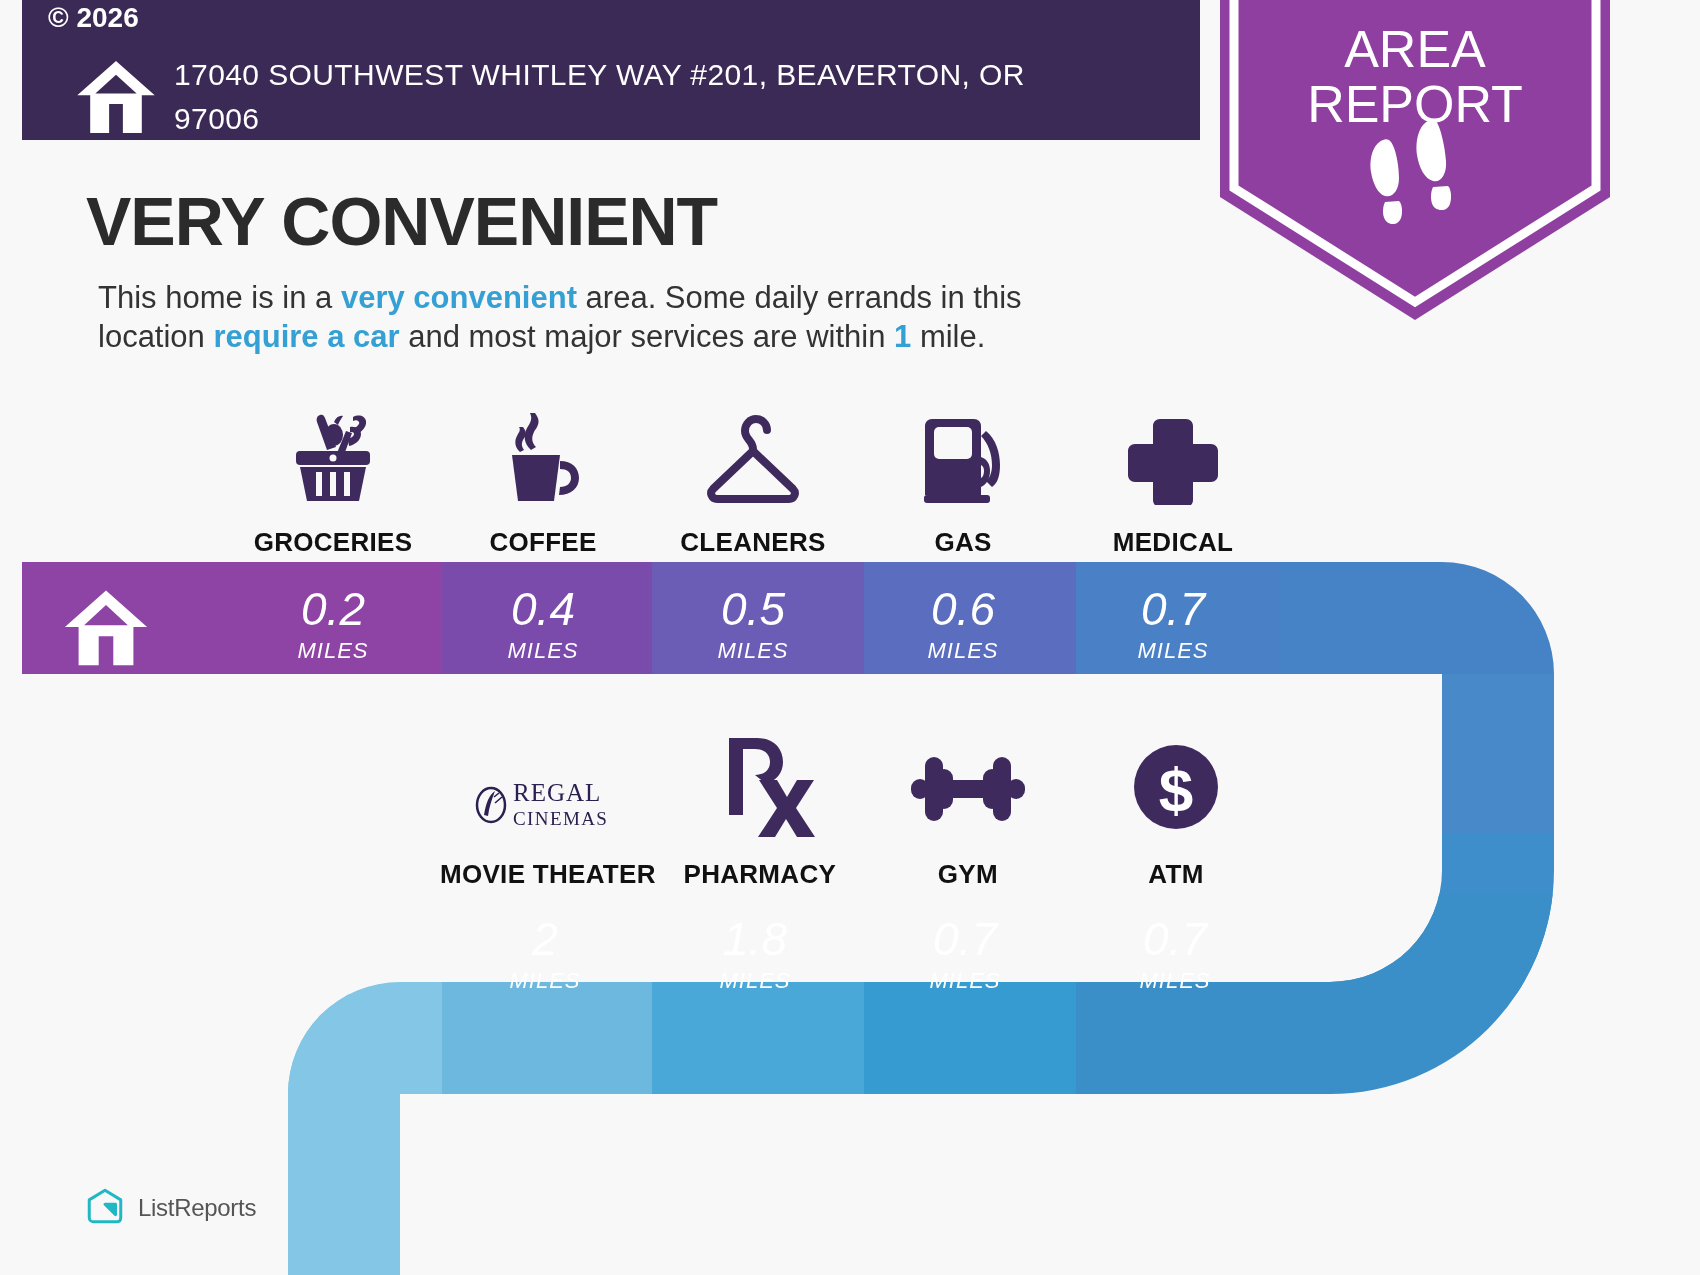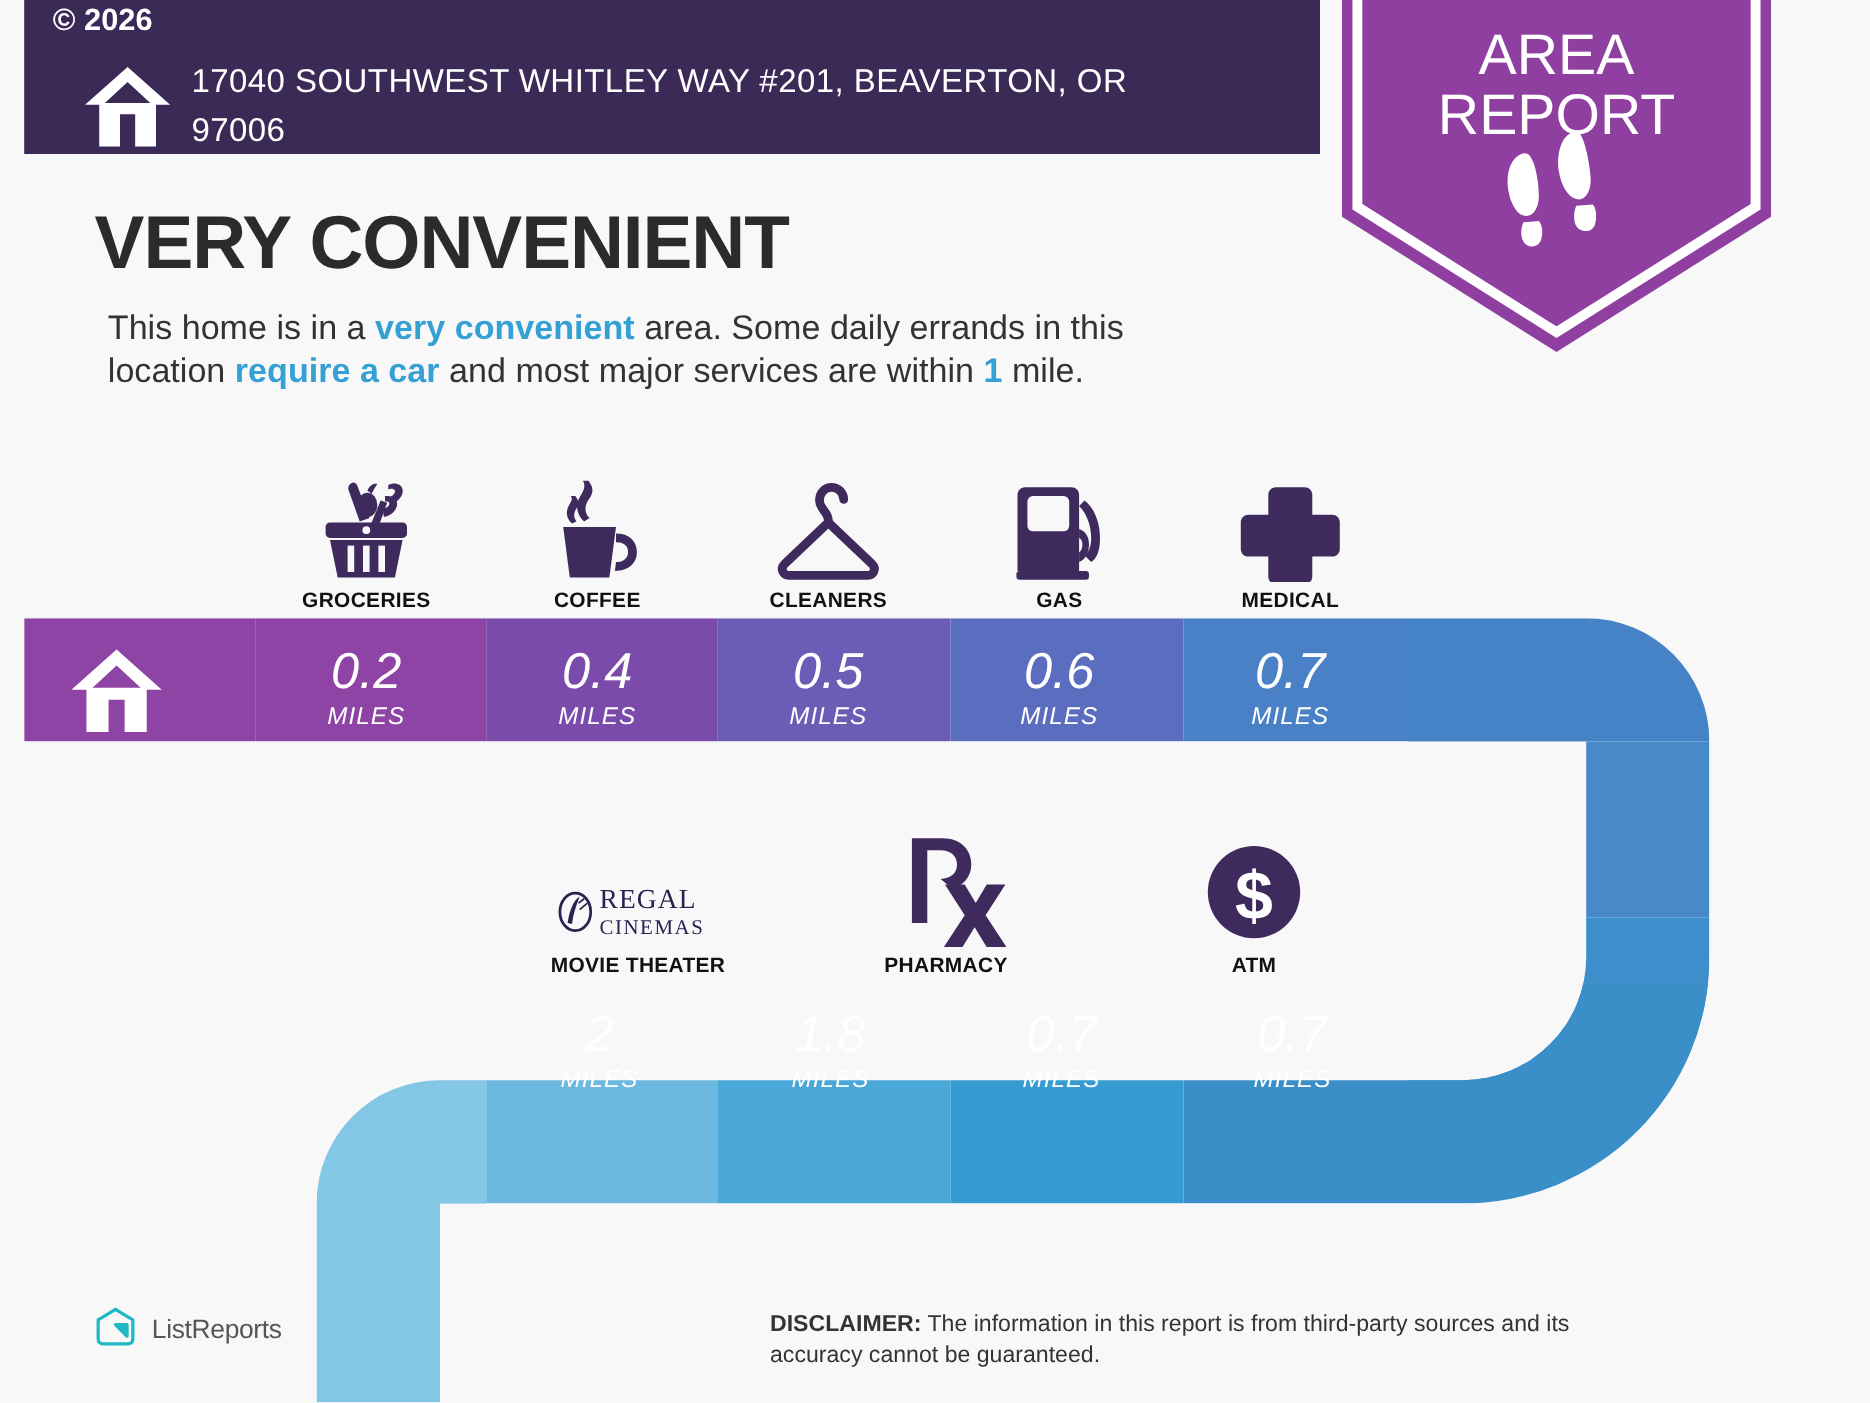--- a/index.html
+++ b/index.html
@@ -53,21 +53,21 @@
     position: absolute; left: 228px; top: 408px; width: 1050px; height: 150px;
     display: flex;
   }
   .row2-icons {
     position: absolute; left: 440px; top: 740px; width: 840px; height: 150px;
     display: flex; z-index: 12;
   }
   .icell { flex: 1; display: flex; flex-direction: column; align-items: center; justify-content: flex-end; }
   .icell .glyph { height: 96px; display: flex; align-items: flex-end; justify-content: flex-start; }
   .icell .lbl {
-    margin-top: 7px; font-size: 19px; font-weight: bold; color: #111;
+    margin-top: 22px; font-size: 26px; font-weight: bold; color: #111;
     letter-spacing: .3px; white-space: nowrap;
   }
 
   
   .dist-row { position: absolute; display: flex; z-index: 10; }
   .dist-row1 { left: 228px; top: 570px; width: 1050px; height: 110px; }
   .dist-row2 { left: 440px; top: 900px; width: 840px; height: 110px; }
   .dcell { flex: 1; display: flex; flex-direction: column; align-items: center; justify-content: center; font-style: italic; }
   .dnum { color: #fff; font-size: 46px; line-height: 1; }
   .dunit { color: #fff; font-size: 22px; letter-spacing: 1px; margin-top: 6px; }
@@ -284,20 +284,34 @@
       <div class="glyph">
         <svg width="110" height="105" viewBox="0 0 110 105" fill="#3f2a5e">
           <path d="M24 6 h28 c16 0 26 10 26 24 c0 11 -7 19 -17 22 l-11 -9 c9 0 15 -5 15 -13 c0 -8 -6 -13 -15 -13 h-12 v66 h-14 Z"></path>
           <path d="M54 48 h18 l10 17 l10 -17 h17 l-18 28 l19 29 h-18 l-11 -18 l-11 18 h-17 l19 -29 Z"></path>
         </svg>
       </div>
       <div class="lbl">PHARMACY</div>
     </div>
     <div class="icell">
       <div class="glyph">
+        <svg width="130" height="96" viewBox="0 0 130 96" fill="#3f2a5e">
+          <rect x="22" y="16" width="18" height="64" rx="9"></rect>
+          <rect x="90" y="16" width="18" height="64" rx="9"></rect>
+          <rect x="32" y="28" width="18" height="40" rx="9"></rect>
+          <rect x="80" y="28" width="18" height="40" rx="9"></rect>
+          <rect x="8" y="38" width="18" height="20" rx="9"></rect>
+          <rect x="104" y="38" width="18" height="20" rx="9"></rect>
+          <rect x="44" y="39" width="42" height="18" rx="4"></rect>
+        </svg>
+      </div>
+      <div class="lbl">GYM</div>
+    </div>
+    <div class="icell">
+      <div class="glyph">
         <svg width="100" height="100" viewBox="0 0 100 100">
           <circle cx="50" cy="50" r="42" fill="#3f2a5e"></circle>
           <text x="50" y="74" text-anchor="middle" fill="#ffffff" font-family="Liberation Sans, sans-serif" font-size="62" font-weight="bold">$</text>
         </svg>
       </div>
       <div class="lbl">ATM</div>
     </div>
   </div>
 
   <div class="dist-row dist-row2">
@@ -322,17 +336,14 @@
   <div class="footer-logo">
     <span>
       <svg width="42" height="42" viewBox="0 0 48 48" fill="none" stroke="#1fb8c4" stroke-width="3.4" stroke-linejoin="round">
         <path d="M24 6 L42 17 V37 c0 3 -2 5 -5 5 H11 c-3 0 -5 -2 -5 -5 V17 Z"></path>
         <path d="M24 22 h12 v12 Z" fill="#1fb8c4"></path>
       </svg>
     </span>
     <span class="lr-text">ListReports</span>
   </div>
 
-  <div class="disclaimer">
-    <b>DISCLAIMER:</b><span> The information in this report is from third-party sources and its accuracy cannot be guaranteed.</span>
-  </div>
 
 </div>
 
 </body></html>

